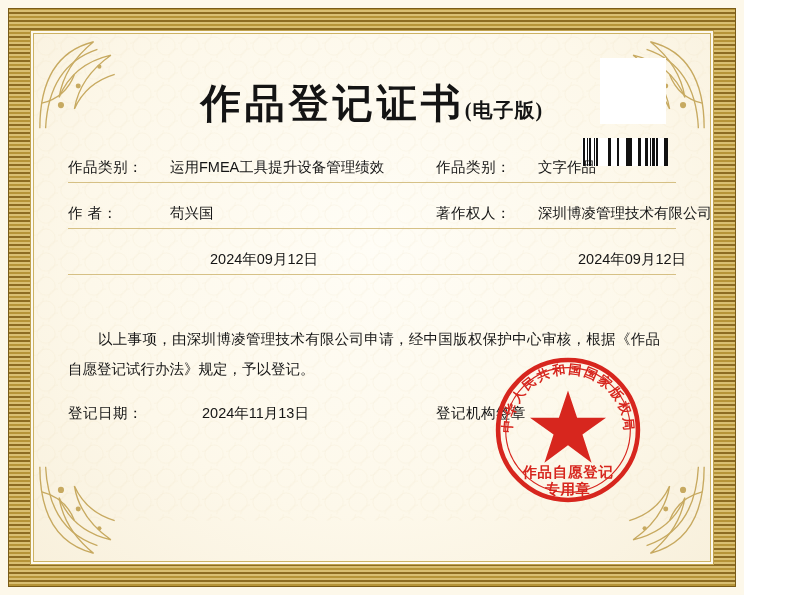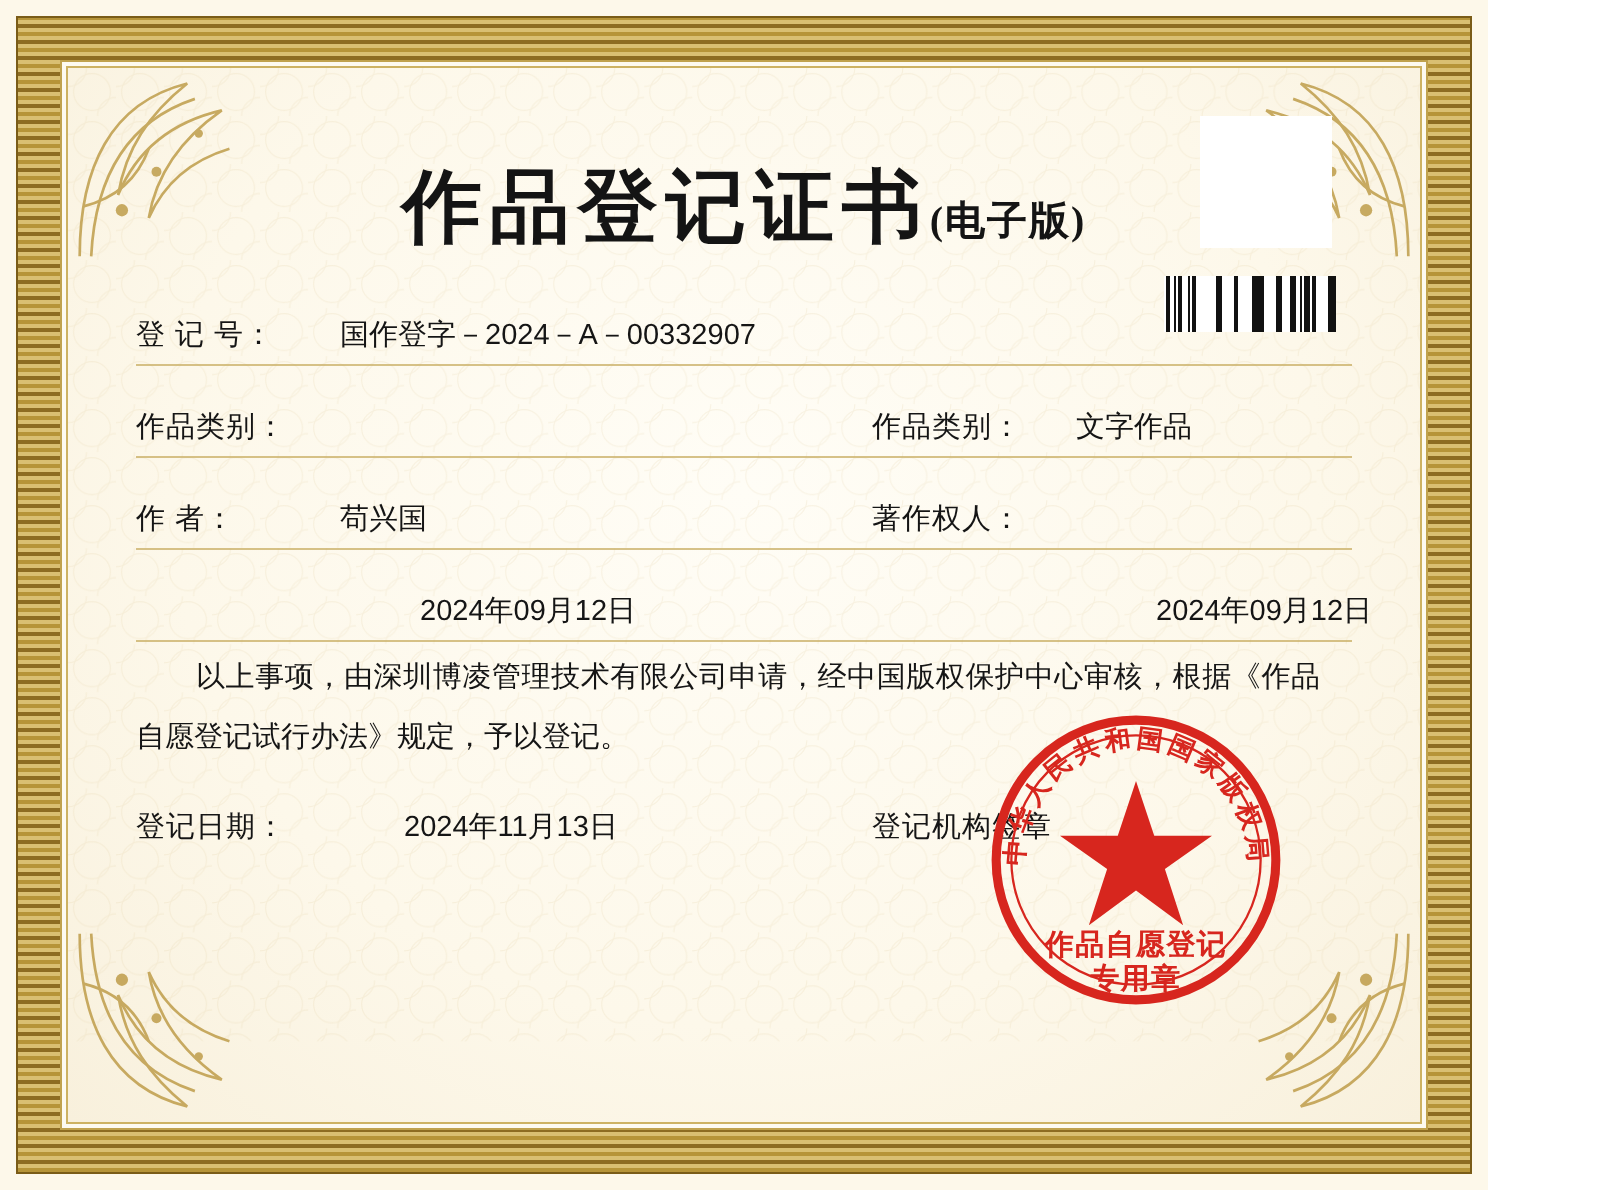--- a/index.html
+++ b/index.html
@@ -795,37 +795,34 @@
           <span style="width: 2px;"></span>
           <span class="w0" style="width: 2px;"></span>
           <span class="w0" style="width: 3px;"></span>
           <span class="w0" style="width: 1px;"></span>
           <span style="width: 3px;"></span>
           <span style="width: 1px;"></span>
         </div>
 
       <div class="fields">
 
-        <div class="row">
-          <span class="lbl c1-lbl">登 记 号：</span>
-          <span class="val c1-val">国作登字－2024－A－00332907</span>
-          <div class="rule" style="top:24px;"></div>
-        </div>
 
         <div class="row">
           <span class="lbl c1-lbl">作品类别：</span>
+          <span class="val c1-val">运用FMEA工具提升设备管理绩效</span>
           <span class="lbl c2-lbl">作品类别：</span>
           <span class="val c2-val">文字作品</span>
           <div class="rule" style="top:24px;"></div>
         </div>
 
         <div class="row">
           <span class="lbl c1-lbl">作 者：</span>
           <span class="val c1-val">苟兴国</span>
           <span class="lbl c2-lbl">著作权人：</span>
+          <span class="val c2-val">深圳博凌管理技术有限公司</span>
           <div class="rule" style="top:24px;"></div>
         </div>
 
         <div class="row">
           <span class="val" style="left:142px;">2024年09月12日</span>
           <span class="val" style="left:510px;">2024年09月12日</span>
           <div class="rule" style="top:24px;"></div>
         </div>
 
       </div>

